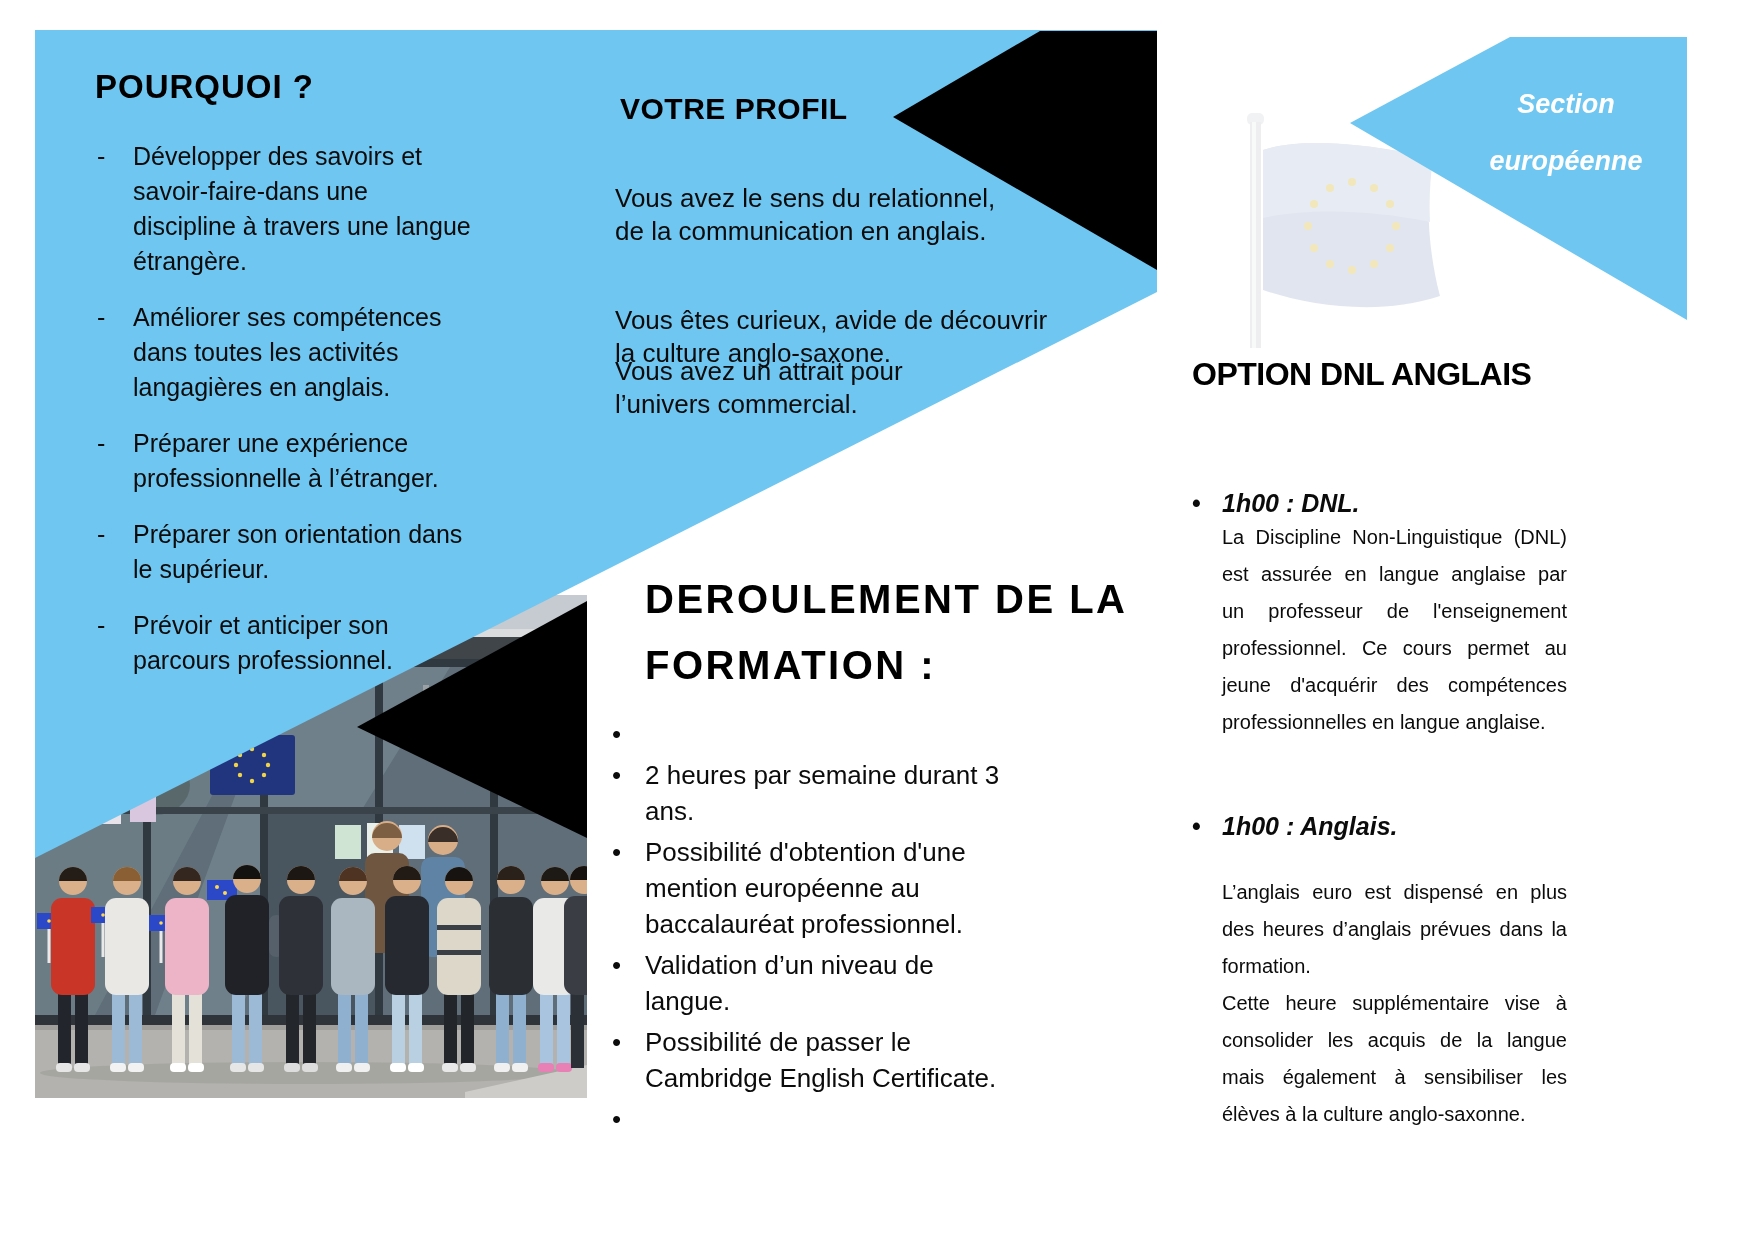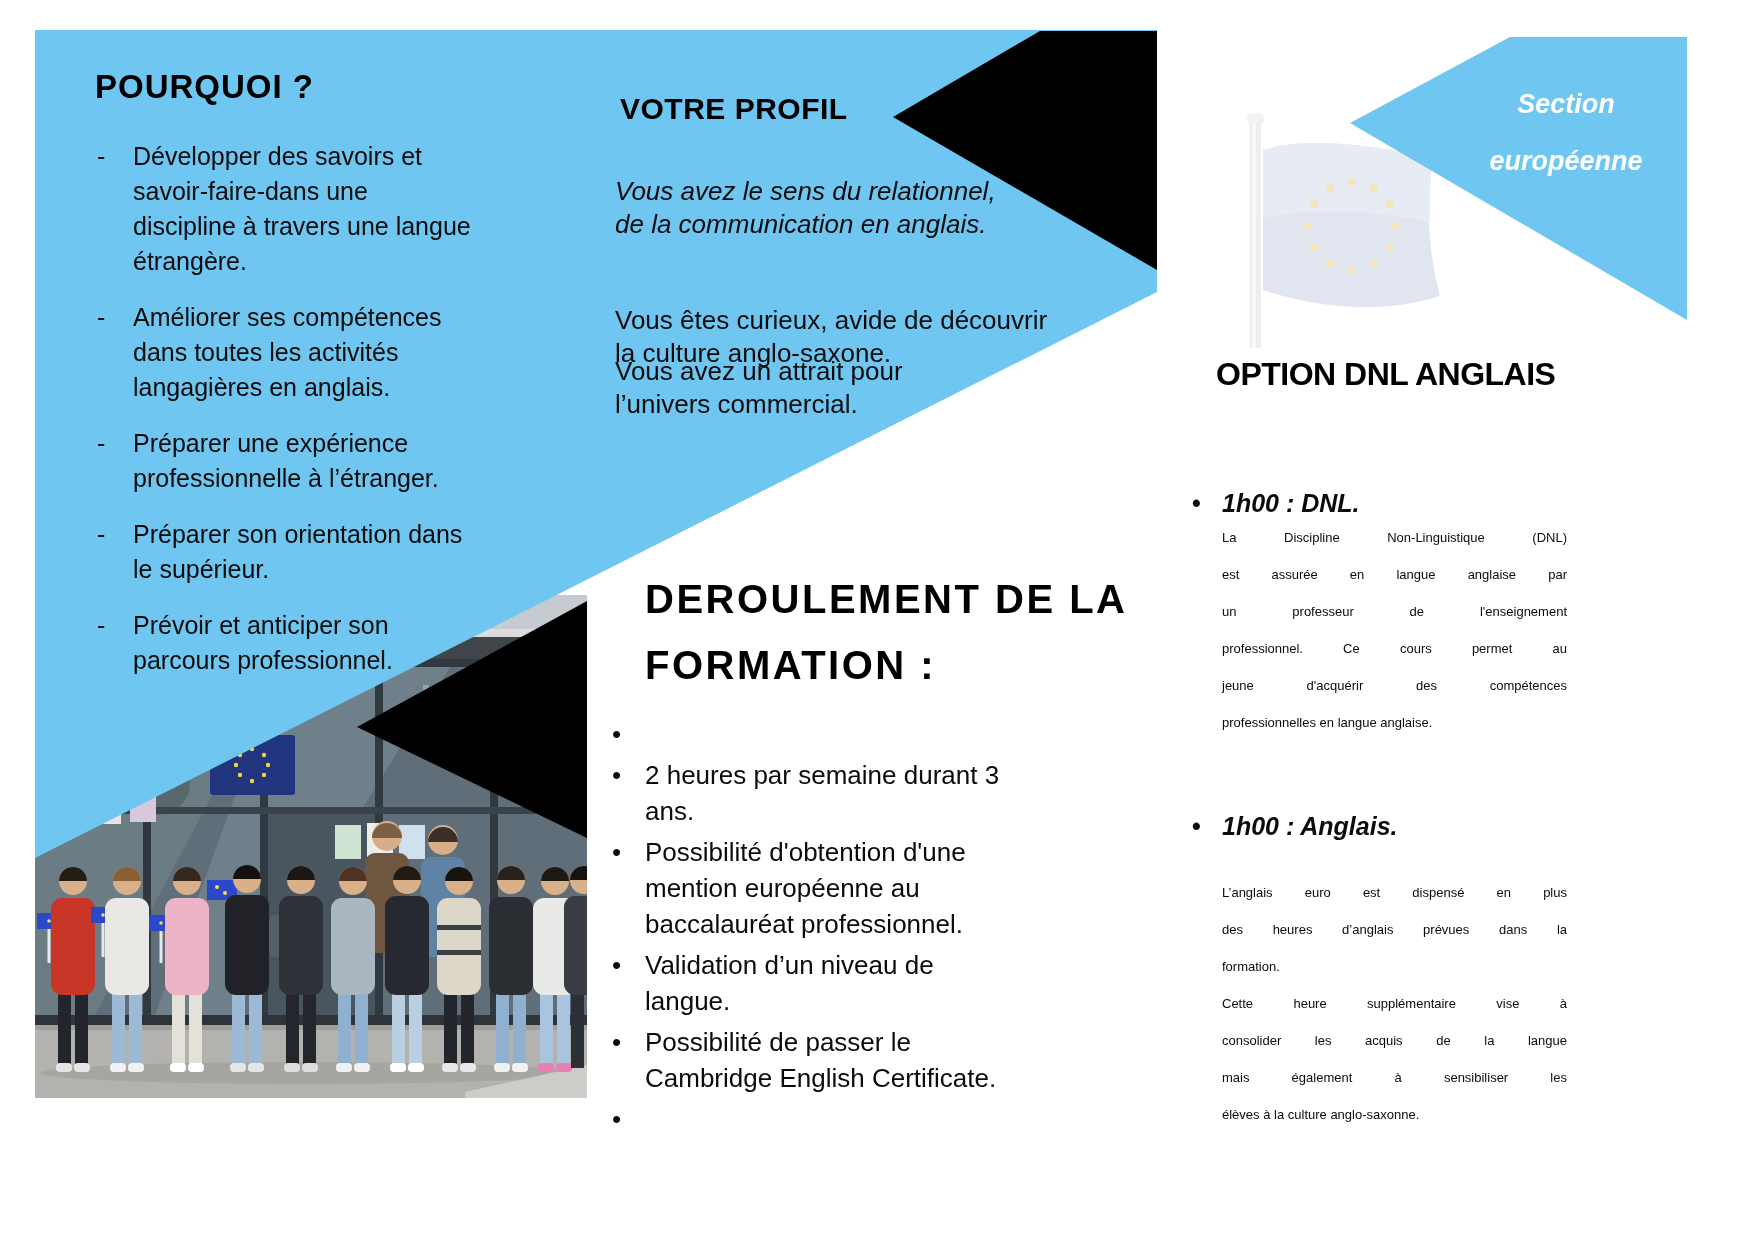--- a/index.html
+++ b/index.html
@@ -9,41 +9,41 @@
     font-family:"Liberation Sans","DejaVu Sans",sans-serif;color:#0b0b0b;
   }
   .abs{position:absolute;}
   .pl{white-space:pre-line;}
   svg.bg{position:absolute;left:0;top:0;}
 
   
   .h-pourquoi{left:95px;top:68px;font-size:33px;font-weight:bold;letter-spacing:1px;color:#000;}
   .h-profil{left:620px;top:92px;font-size:30px;font-weight:bold;letter-spacing:.5px;color:#000;}
   .h-deroulement{left:645px;top:566px;font-size:40px;font-weight:bold;letter-spacing:2.5px;line-height:66px;color:#000;}
-  .h-option{left:1192px;top:356px;font-size:32px;font-weight:bold;letter-spacing:-.5px;color:#000;margin-left:24px;}
+  .h-option{left:1192px;top:356px;font-size:32px;font-weight:bold;letter-spacing:-.5px;color:#000;}
 
   
   .left-list{left:97px;top:139px;width:440px;}
   .li-left{display:flex;font-size:25px;line-height:35px;margin-bottom:21px;}
   .li-left .m{width:36px;flex:none;}
 
   
   .mid-para{left:615px;width:440px;font-size:26px;line-height:33px;}
-  .mp1{top:175px;font-style:italic;} .mp2{top:259px;margin-top:45px;} .mp3{top:355px;}
+  .mp1{top:182px;} .mp2{top:259px;margin-top:45px;} .mp3{top:355px;}
   .mid-list{left:612px;top:716px;width:452px;}
   .li-mid{display:flex;font-size:26px;line-height:36px;margin-bottom:5px;}
   .li-mid .m{width:33px;flex:none;}
 
   
   .banner-text{left:1440px;top:76px;width:252px;text-align:center;color:#ffffff;
     font-weight:bold;font-style:italic;font-size:27px;line-height:57px;}
   .r-row{display:flex;font-size:25px;font-weight:bold;font-style:italic;line-height:30px;}
   .r-row .m{width:30px;flex:none;font-style:normal;}
   .r-row1{left:1192px;top:488px;} .r-row2{left:1192px;top:811px;}
-  .r-para{left:1222px;width:345px;font-size:13px;line-height:37px;text-align:justify;color:#0b0b0b;}
+  .r-para{left:1222px;width:345px;font-size:20px;line-height:37px;text-align:justify;color:#0b0b0b;}
   .rp1{top:519px;} .rp2{top:849px;margin-top:25px;}
   .jl{white-space:pre-line;text-align:justify;text-align-last:justify;}
   .lastline{text-align:left;}
 </style>
 </head>
 <body>
 
 <div class="page">
 
   <svg class="bg" width="1755" height="1241" viewBox="0 0 1755 1241">

